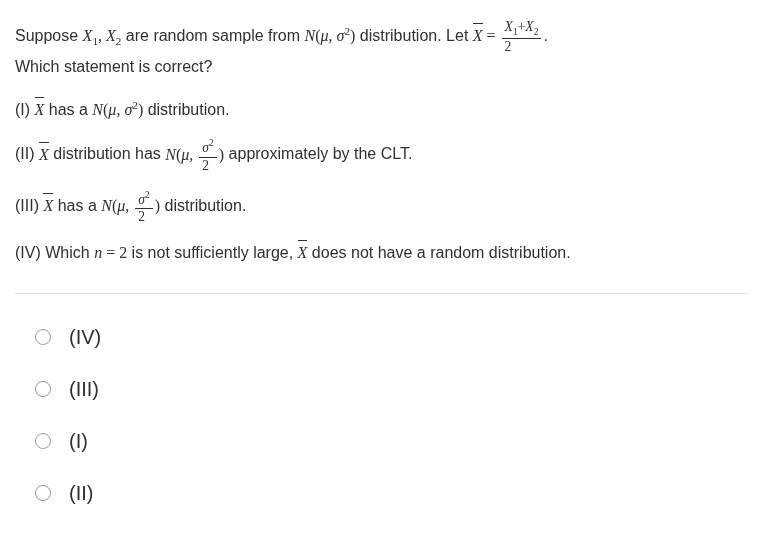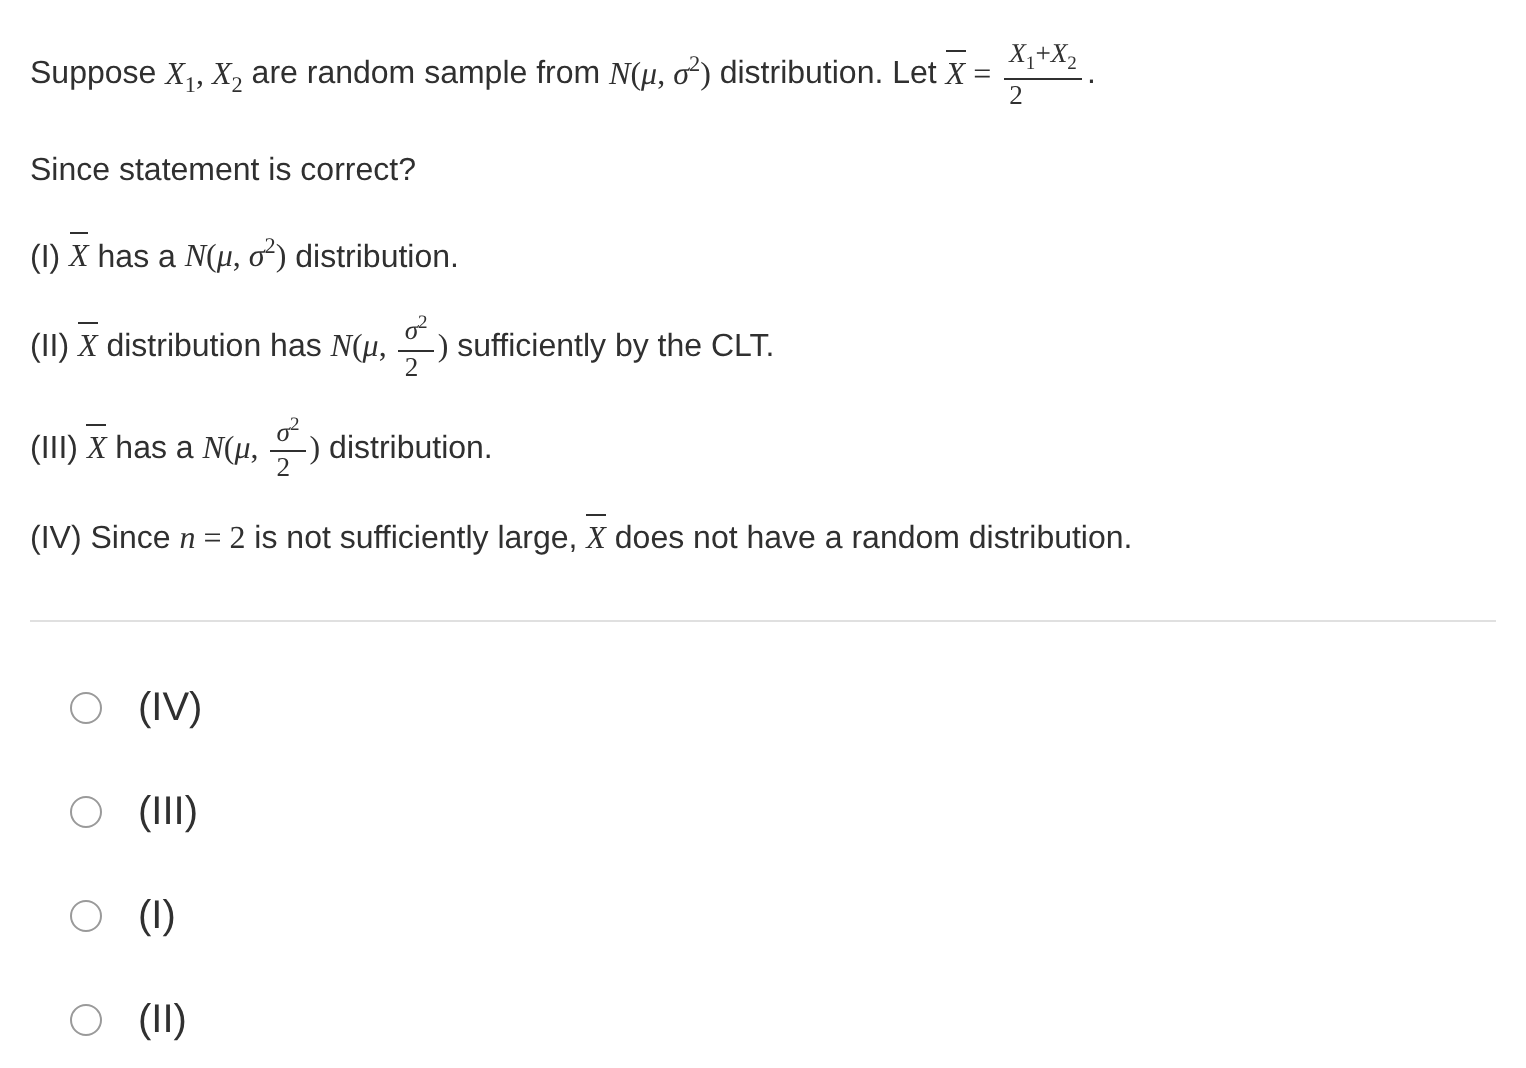--- a/index.html
+++ b/index.html
@@ -10,21 +10,20 @@
     body {
       font-family: 'Segoe UI', Arial, sans-serif;
       font-size: 16px;
       color: #303030;
       background: #fff;
       padding: 20px 15px;
       width: 763px;
       line-height: 1.5;
     }
     .question-line {
-      margin-bottom: 18px;
     }
     .question-title {
       margin-bottom: 18px;
     }
     .statement {
       margin-bottom: 16px;
     }
     .divider {
       border: none;
       border-top: 1px solid #e0e0e0;
@@ -95,42 +94,42 @@
 </head>
 <body>
 
 <div class="question-line">
   <span>Suppose </span><span class="math"><span class="italic">X</span><span class="sub">1</span><span>, </span><span class="italic">X</span><span class="sub">2</span></span><span> are random sample from </span><span class="math"><span class="italic">N</span><span>(</span><span class="italic">μ</span><span>, </span><span class="italic">σ</span><span class="sup">2</span><span>)</span></span><span> distribution. Let </span><span class="math"><span class="bar italic">X</span><span> = </span><span class="frac">
         <span class="num"><span class="italic">X</span><span class="sub">1</span><span>+</span><span class="italic">X</span><span class="sub">2</span></span>
         <span class="den">2</span>
       </span></span><span>.</span>
 </div>
 
-<div class="question-title">Since statement is correct?</div>
+<div class="question-title">Which statement is correct?</div>
 
 <div class="statement">
   <span>(I) </span><span class="math"><span class="bar italic">X</span></span><span> has a </span><span class="math"><span class="italic">N</span><span>(</span><span class="italic">μ</span><span>, </span><span class="italic">σ</span><span class="sup">2</span><span>)</span></span><span> distribution.</span>
 </div>
 
 <div class="statement">
   <span>(II) </span><span class="math"><span class="bar italic">X</span></span><span> distribution has  </span><span class="math"><span class="italic">N</span><span>(</span><span class="italic">μ</span><span>, </span><span class="frac">
         <span class="num"><span class="italic">σ</span><span class="sup">2</span></span>
         <span class="den">2</span>
-      </span><span>)</span></span><span> sufficiently by the CLT.</span>
+      </span><span>)</span></span><span> approximately by the CLT.</span>
 </div>
 
 <div class="statement">
   <span>(III) </span><span class="math"><span class="bar italic">X</span></span><span> has a </span><span class="math"><span class="italic">N</span><span>(</span><span class="italic">μ</span><span>, </span><span class="frac">
         <span class="num"><span class="italic">σ</span><span class="sup">2</span></span>
         <span class="den">2</span>
       </span><span>)</span></span><span> distribution.</span>
 </div>
 
 <div class="statement">
-  <span>(IV) Since </span><span class="math italic">n</span><span class="math"> = </span><span class="math">2</span><span> is not sufficiently large, </span><span class="math"><span class="bar italic">X</span></span><span> does not have a random distribution.</span>
+  <span>(IV) Which </span><span class="math italic">n</span><span class="math"> = </span><span class="math">2</span><span> is not sufficiently large, </span><span class="math"><span class="bar italic">X</span></span><span> does not have a random distribution.</span>
 </div>
 
 <hr class="divider">
 
 <div class="option">
   <span class="radio"></span>
   <span class="option-label">(IV)</span>
 </div>
 
 <div class="option">

